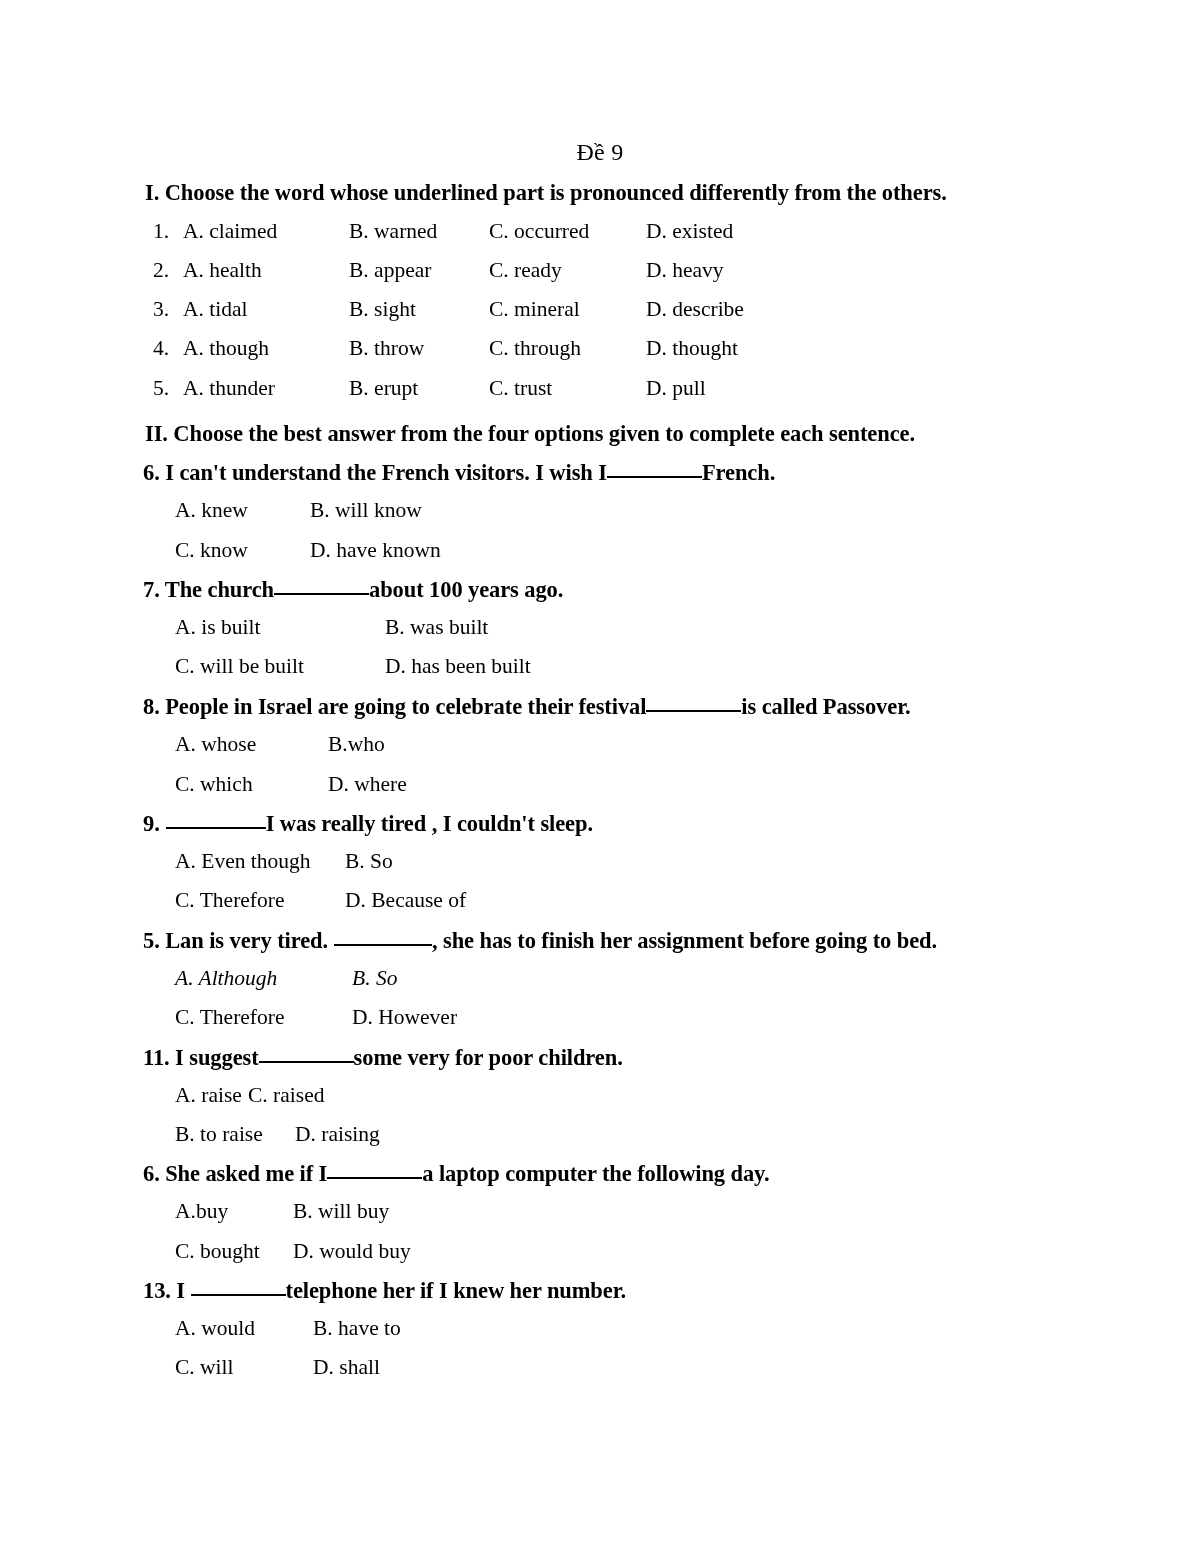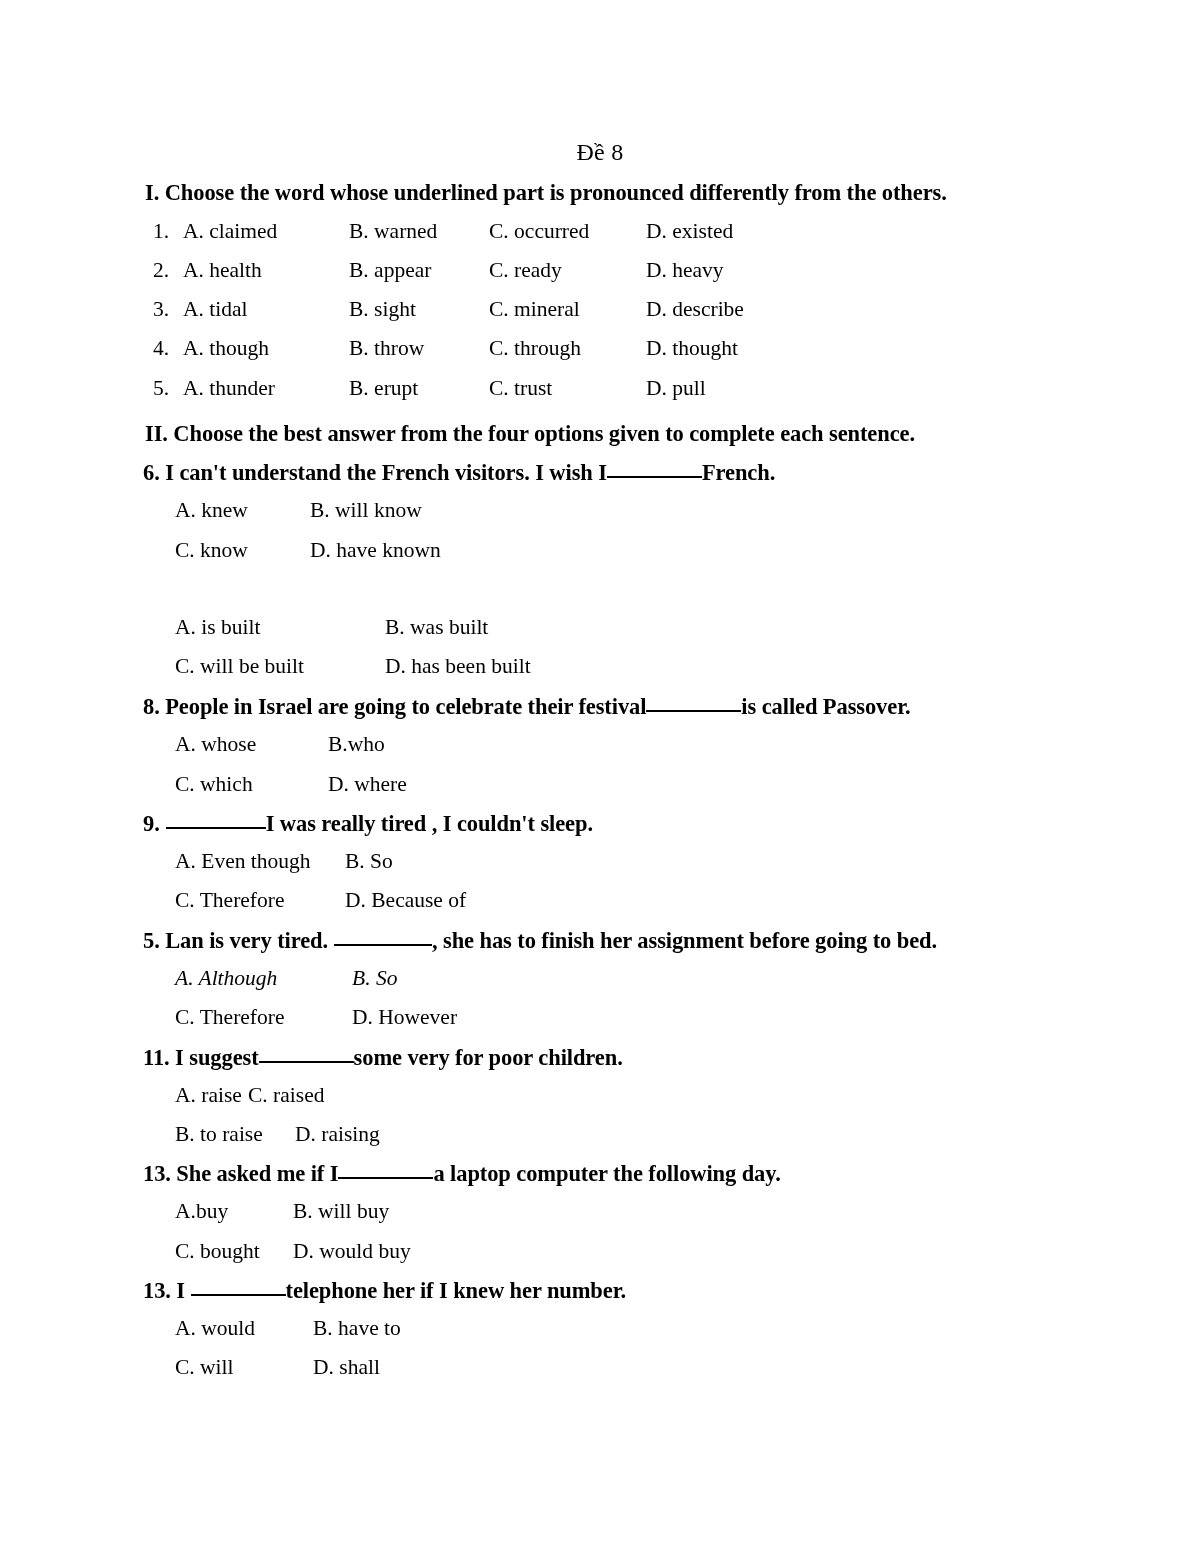--- a/index.html
+++ b/index.html
@@ -95,21 +95,21 @@
     top: 0;
     white-space: nowrap;
   }
   .answer-row .opt-left { left: 0; }
 </style>
 </head>
 <body>
 
 <div class="page">
 
-  <div class="doc-title">Đề 8</div>
+  <div class="doc-title">Đề 9</div>
 
   <div class="section-heading" style="top:180px;">I. Choose the word whose underlined part is pronounced differently from the others.</div>
 
   <div class="pron-row" style="top:219px;">
     <span class="num">1.</span>
     <span class="opt col-a">A. claimed</span>
     <span class="opt col-b">B. warned</span>
     <span class="opt col-c">C. occurred</span>
     <span class="opt col-d">D. existed</span>
   </div>
@@ -153,20 +153,23 @@
   </div>
   <div class="answer-row" style="top:538px; left:175px; width:500px;">
     <span class="opt opt-left">C. know</span>
     <span class="opt" style="left:135px;">D. have known</span>
   </div>
   <div class="answer-row" style="top:498px; left:175px; width:500px;">
     <span class="opt opt-left">A. knew</span>
     <span class="opt" style="left:135px;">B. will know</span>
   </div>
 
+  <div class="question-stem" style="top:577px;">
+    <span>7. The church</span><span class="blank" style="width:95px;"></span><span>about 100 years ago.</span>
+  </div>
   <div class="answer-row" style="top:615px; left:175px; width:600px;">
     <span class="opt opt-left">A. is built</span>
     <span class="opt" style="left:210px;">B. was built</span>
   </div>
   <div class="answer-row" style="top:654px; left:175px; width:600px;">
     <span class="opt opt-left">C. will be built</span>
     <span class="opt" style="left:210px;">D. has been built</span>
   </div>
 
   <div class="question-stem" style="top:694px;">
@@ -211,21 +214,21 @@
   <div class="answer-row" style="top:1083px; left:175px; width:500px;">
     <span class="opt opt-left">A. raise</span>
     <span class="opt" style="left:73px;">C. raised</span>
   </div>
   <div class="answer-row" style="top:1122px; left:175px; width:500px;">
     <span class="opt opt-left">B. to raise</span>
     <span class="opt" style="left:120px;">D. raising</span>
   </div>
 
   <div class="question-stem" style="top:1161px;">
-    <span>13. She asked me if I</span><span class="blank" style="width:95px;"></span><span>a laptop computer the following day.</span>
+    <span>6. She asked me if I</span><span class="blank" style="width:95px;"></span><span>a laptop computer the following day.</span>
   </div>
   <div class="answer-row" style="top:1199px; left:175px; width:500px;text-decoration:underline;">
     <span class="opt opt-left">A.buy</span>
     <span class="opt" style="left:118px;">B. will buy</span>
   </div>
   <div class="answer-row" style="top:1239px; left:175px; width:500px;">
     <span class="opt opt-left">C. bought</span>
     <span class="opt" style="left:118px;">D. would buy</span>
   </div>
 

